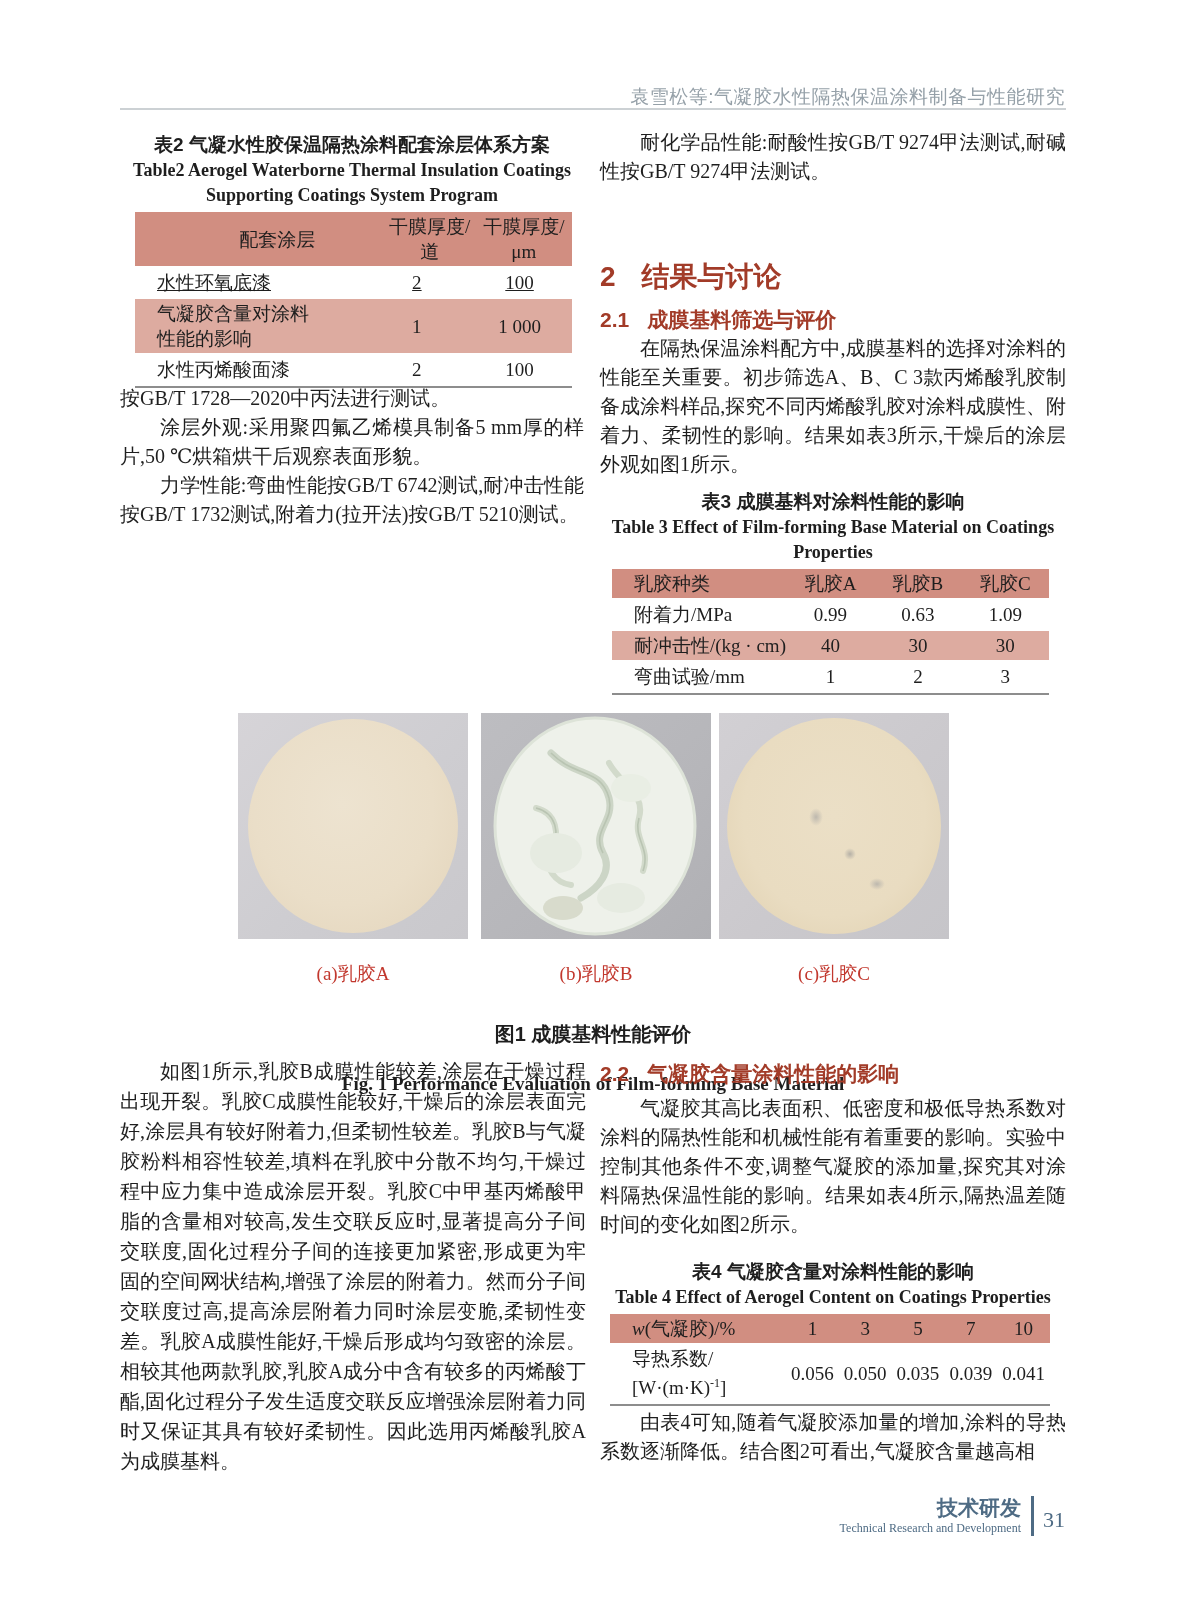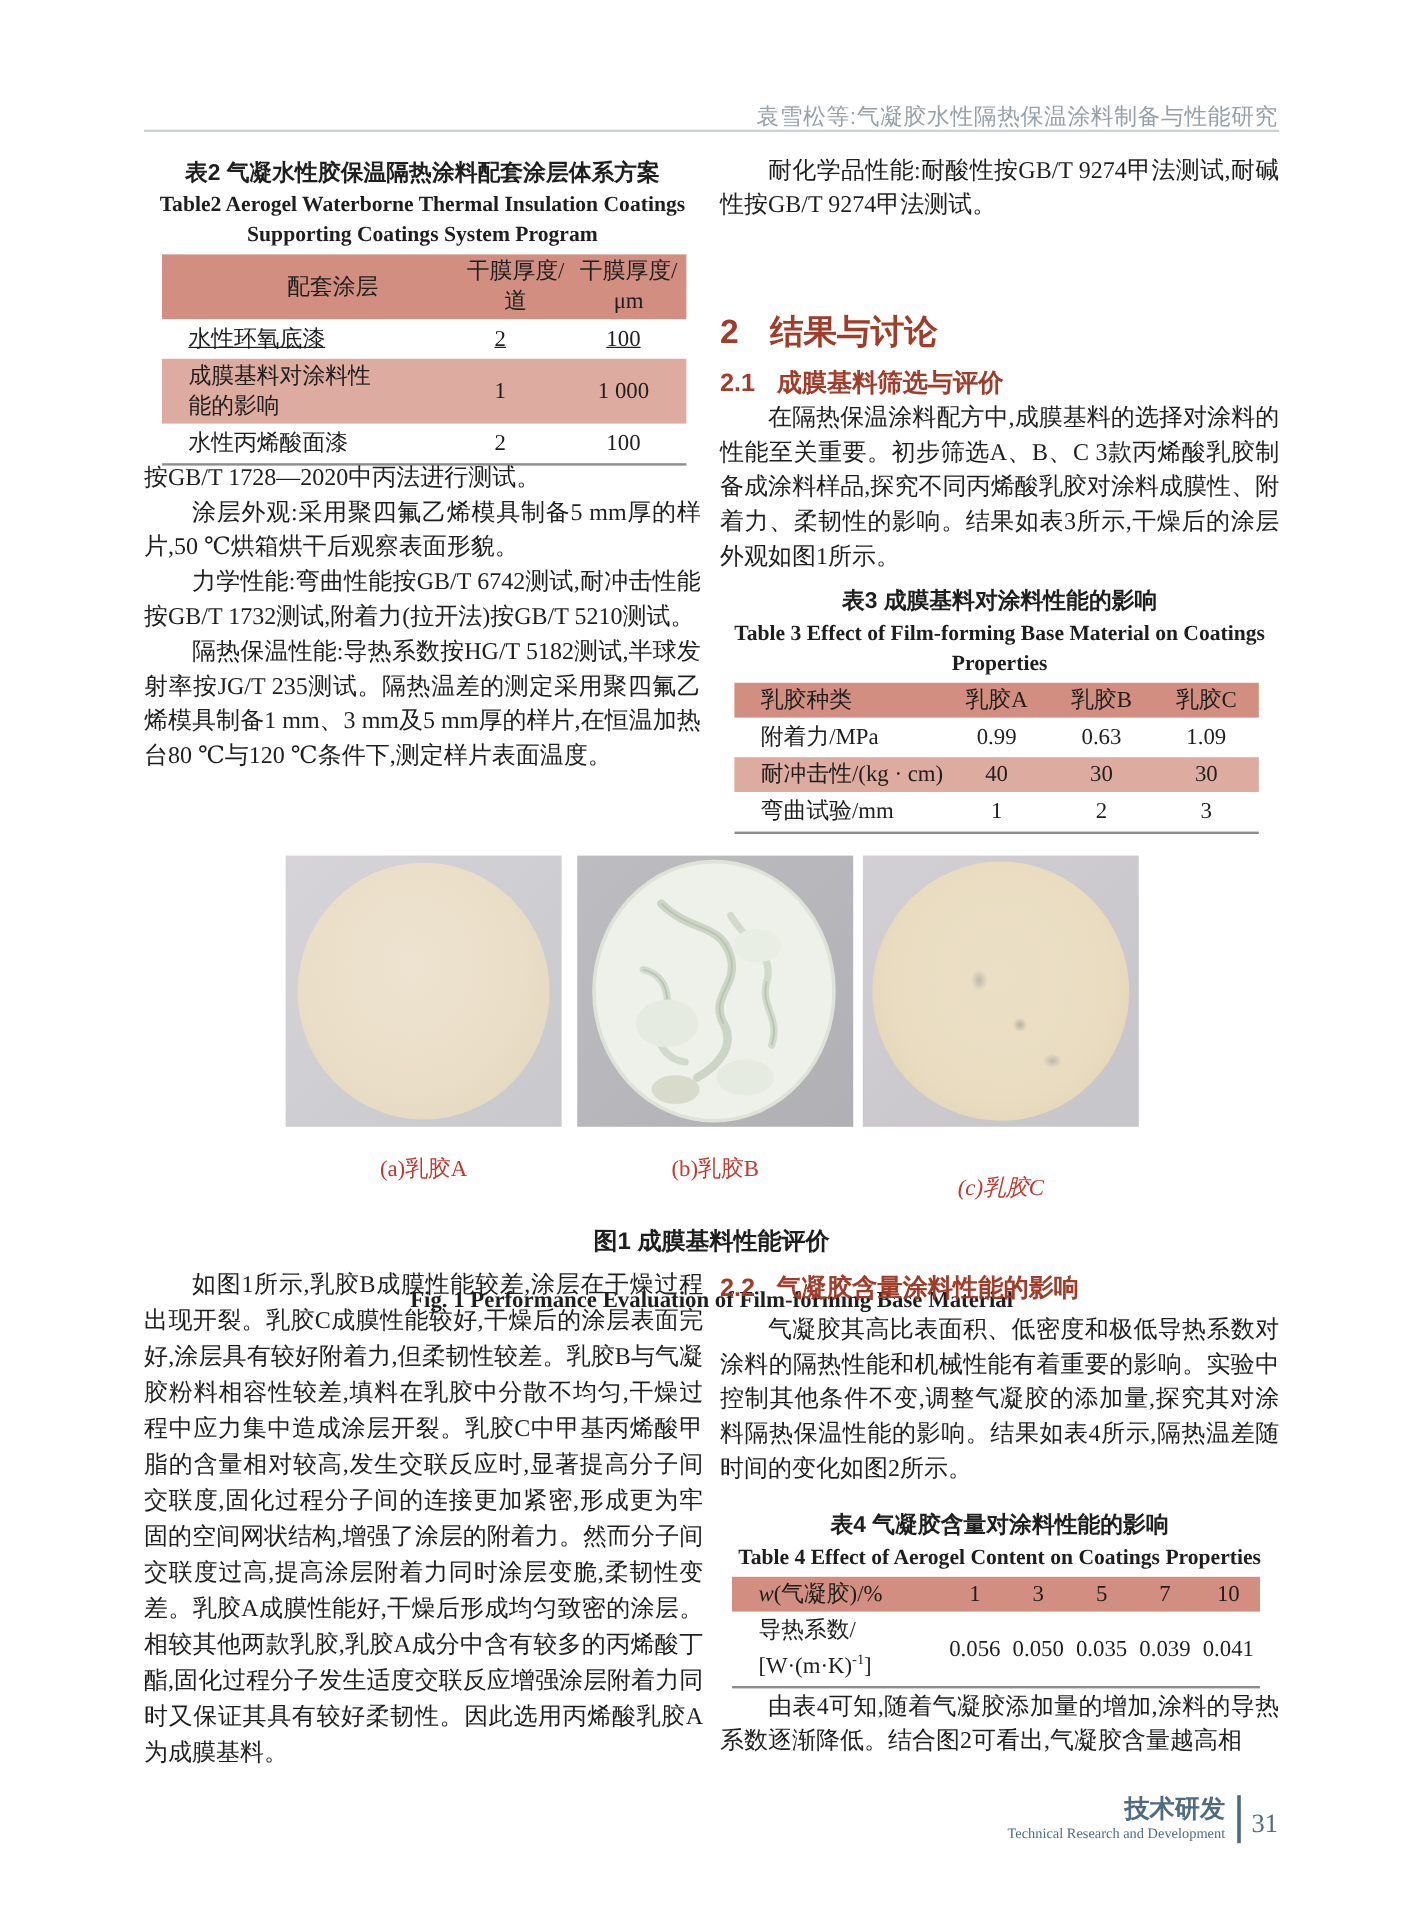--- a/index.html
+++ b/index.html
@@ -78,37 +78,36 @@
         <div class="t-cell chead">配套涂层</div>
         <div class="t-cell chead">干膜厚度/道</div>
         <div class="t-cell chead">干膜厚度/μm</div>
       </div>
       <div class="t-row" style="grid-template-columns:53% 23% 24%;text-decoration:underline;">
         <div class="t-cell cname">水性环氧底漆</div>
         <div class="t-cell cnum">2</div>
         <div class="t-cell cnum">100</div>
       </div>
       <div class="t-row pinkalt" style="grid-template-columns:53% 23% 24%;">
-        <div class="t-cell cname" style="padding-right:40px;">成膜基料对涂料性能的影响</div>
+        <div class="t-cell cname" style="padding-right:40px;">气凝胶含量对涂料性能的影响</div>
         <div class="t-cell cnum">1</div>
         <div class="t-cell cnum">1 000</div>
       </div>
       <div class="t-row" style="grid-template-columns:53% 23% 24%;">
         <div class="t-cell cname">水性丙烯酸面漆</div>
         <div class="t-cell cnum">2</div>
         <div class="t-cell cnum">100</div>
       </div>
     </div>
   </div>
 
   <div class="abs" style="left:120px;top:384px;width:464px;">
     <p class="para">按GB/T 1728—2020中丙法进行测试。</p>
     <p class="para ind">涂层外观:采用聚四氟乙烯模具制备5 mm厚的样片,50 ℃烘箱烘干后观察表面形貌。</p>
     <p class="para ind">力学性能:弯曲性能按GB/T 6742测试,耐冲击性能按GB/T 1732测试,附着力(拉开法)按GB/T 5210测试。</p>
-    <p class="para ind">隔热保温性能:导热系数按HG/T 5182测试,半球发射率按JG/T 235测试。隔热温差的测定采用聚四氟乙烯模具制备1 mm、3 mm及5 mm厚的样片,在恒温加热台80 ℃与120 ℃条件下,测定样片表面温度。</p>
   </div>
 
   <div class="abs" style="left:600px;top:128px;width:466px;">
     <p class="para ind">耐化学品性能:耐酸性按GB/T 9274甲法测试,耐碱性按GB/T 9274甲法测试。</p>
   </div>
 
   <div class="abs sec-h1" style="left:600px;top:262px;">
     <span class="num">2</span><span>结果与讨论</span>
   </div>
   <div class="abs sec-h2" style="left:600px;top:308px;">
@@ -176,21 +175,21 @@
 
     <div class="photo" style="left:599px;top:0;background:linear-gradient(135deg,#d2d0d4 0%,#cbc9cd 55%,#c6c5c9 100%);">
       <div class="disc" style="left:8px;top:5px;width:214px;height:216px;background:radial-gradient(ellipse at 50% 45%, #ebdfc6 0%, #e9dcC1 60%, #e2d3b4 88%, #efe7d4 100%);"></div>
       <div class="disc" style="left:90px;top:95px;width:14px;height:18px;background:radial-gradient(#bdb8ae 0%, rgba(200,195,185,0) 70%);"></div>
       <div class="disc" style="left:125px;top:135px;width:12px;height:12px;background:radial-gradient(#b5b0a6 0%, rgba(200,195,185,0) 70%);"></div>
       <div class="disc" style="left:150px;top:165px;width:16px;height:12px;background:radial-gradient(#bdb8ae 0%, rgba(200,195,185,0) 70%);"></div>
     </div>
 
     <div class="fig-cap" style="left:118px;top:248px;">(a)乳胶A</div>
     <div class="fig-cap" style="left:361px;top:248px;">(b)乳胶B</div>
-    <div class="fig-cap" style="left:599px;top:264px;font-style:italic;">(c)乳胶C</div>
+    <div class="fig-cap" style="left:599px;top:248px;">(c)乳胶C</div>
     <div class="fig-title-cn" style="top:308px;">图1  成膜基料性能评价</div>
     <div class="fig-title-en" style="top:360px;">Fig. 1   Performance Evaluation of Film-forming Base Material</div>
   </div>
 
   <div class="abs" style="left:120px;top:1056px;width:466px;">
     <p class="para ind" style="line-height:30px;">如图1所示,乳胶B成膜性能较差,涂层在干燥过程出现开裂。乳胶C成膜性能较好,干燥后的涂层表面完好,涂层具有较好附着力,但柔韧性较差。乳胶B与气凝胶粉料相容性较差,填料在乳胶中分散不均匀,干燥过程中应力集中造成涂层开裂。乳胶C中甲基丙烯酸甲脂的含量相对较高,发生交联反应时,显著提高分子间交联度,固化过程分子间的连接更加紧密,形成更为牢固的空间网状结构,增强了涂层的附着力。然而分子间交联度过高,提高涂层附着力同时涂层变脆,柔韧性变差。乳胶A成膜性能好,干燥后形成均匀致密的涂层。相较其他两款乳胶,乳胶A成分中含有较多的丙烯酸丁酯,固化过程分子发生适度交联反应增强涂层附着力同时又保证其具有较好柔韧性。因此选用丙烯酸乳胶A为成膜基料。</p>
   </div>
 
   <div class="abs sec-h2" style="left:600px;top:1062px;">
     <span class="num">2.2</span><span>气凝胶含量涂料性能的影响</span>

